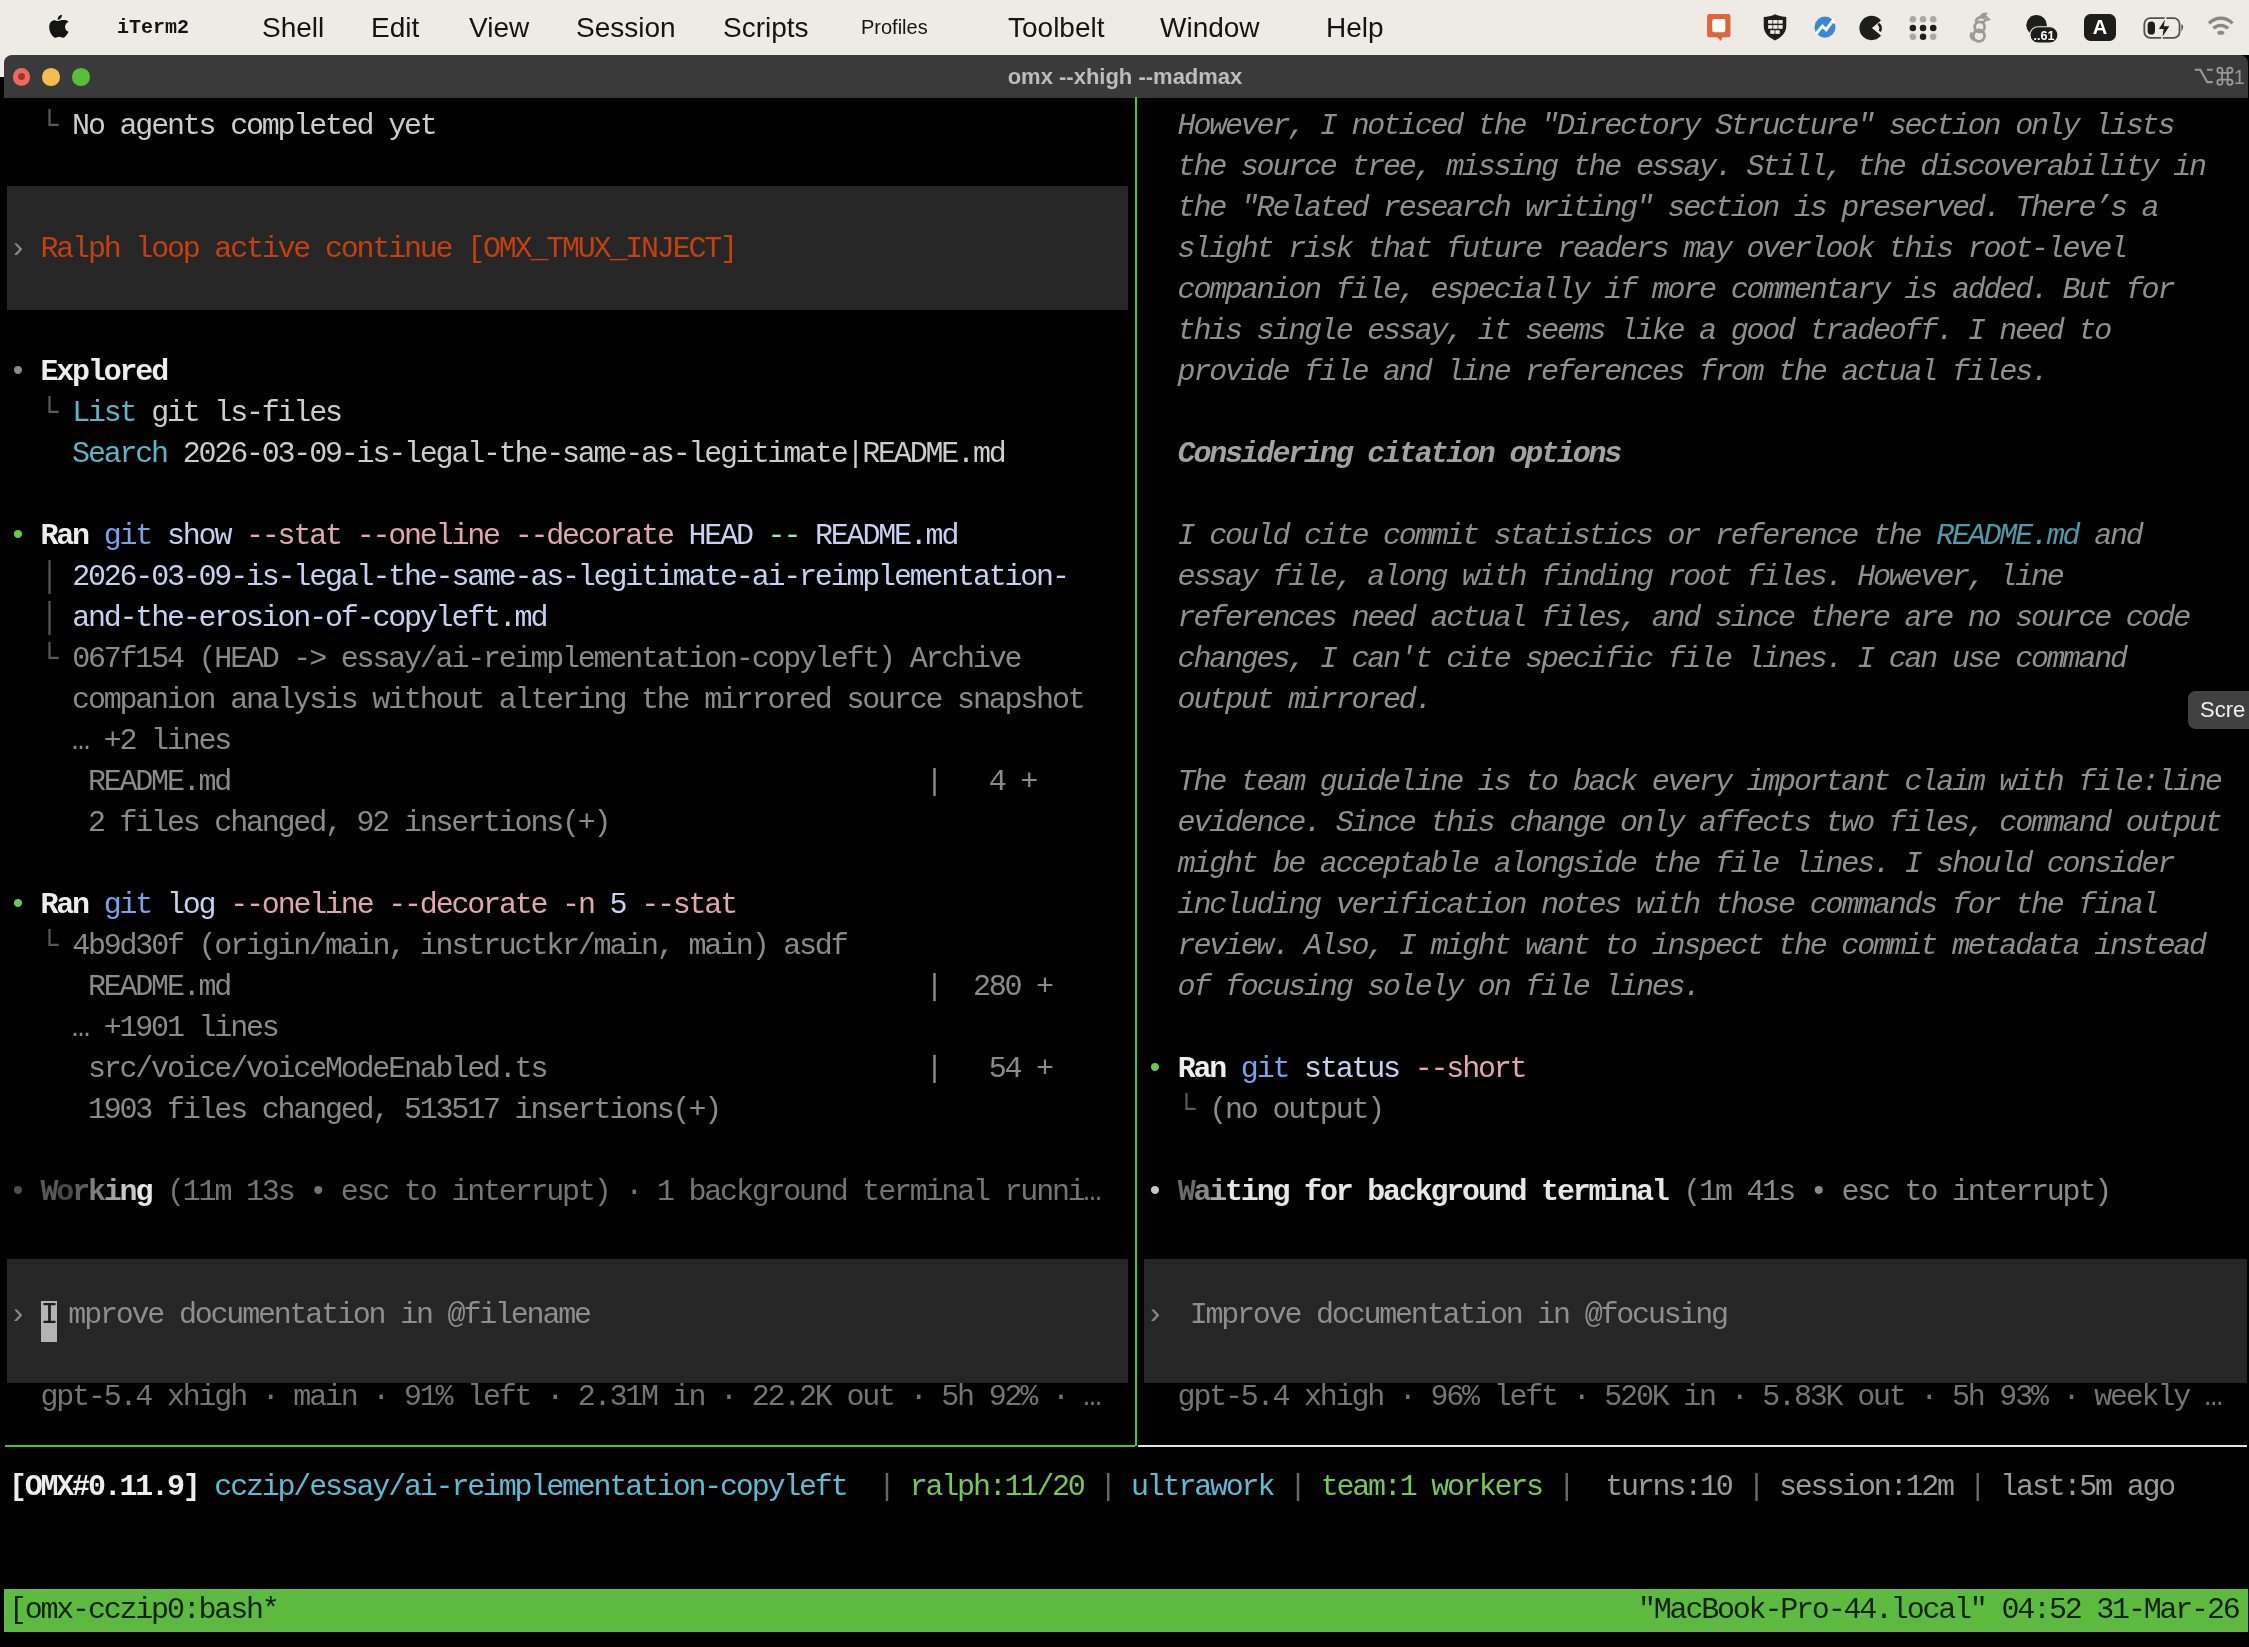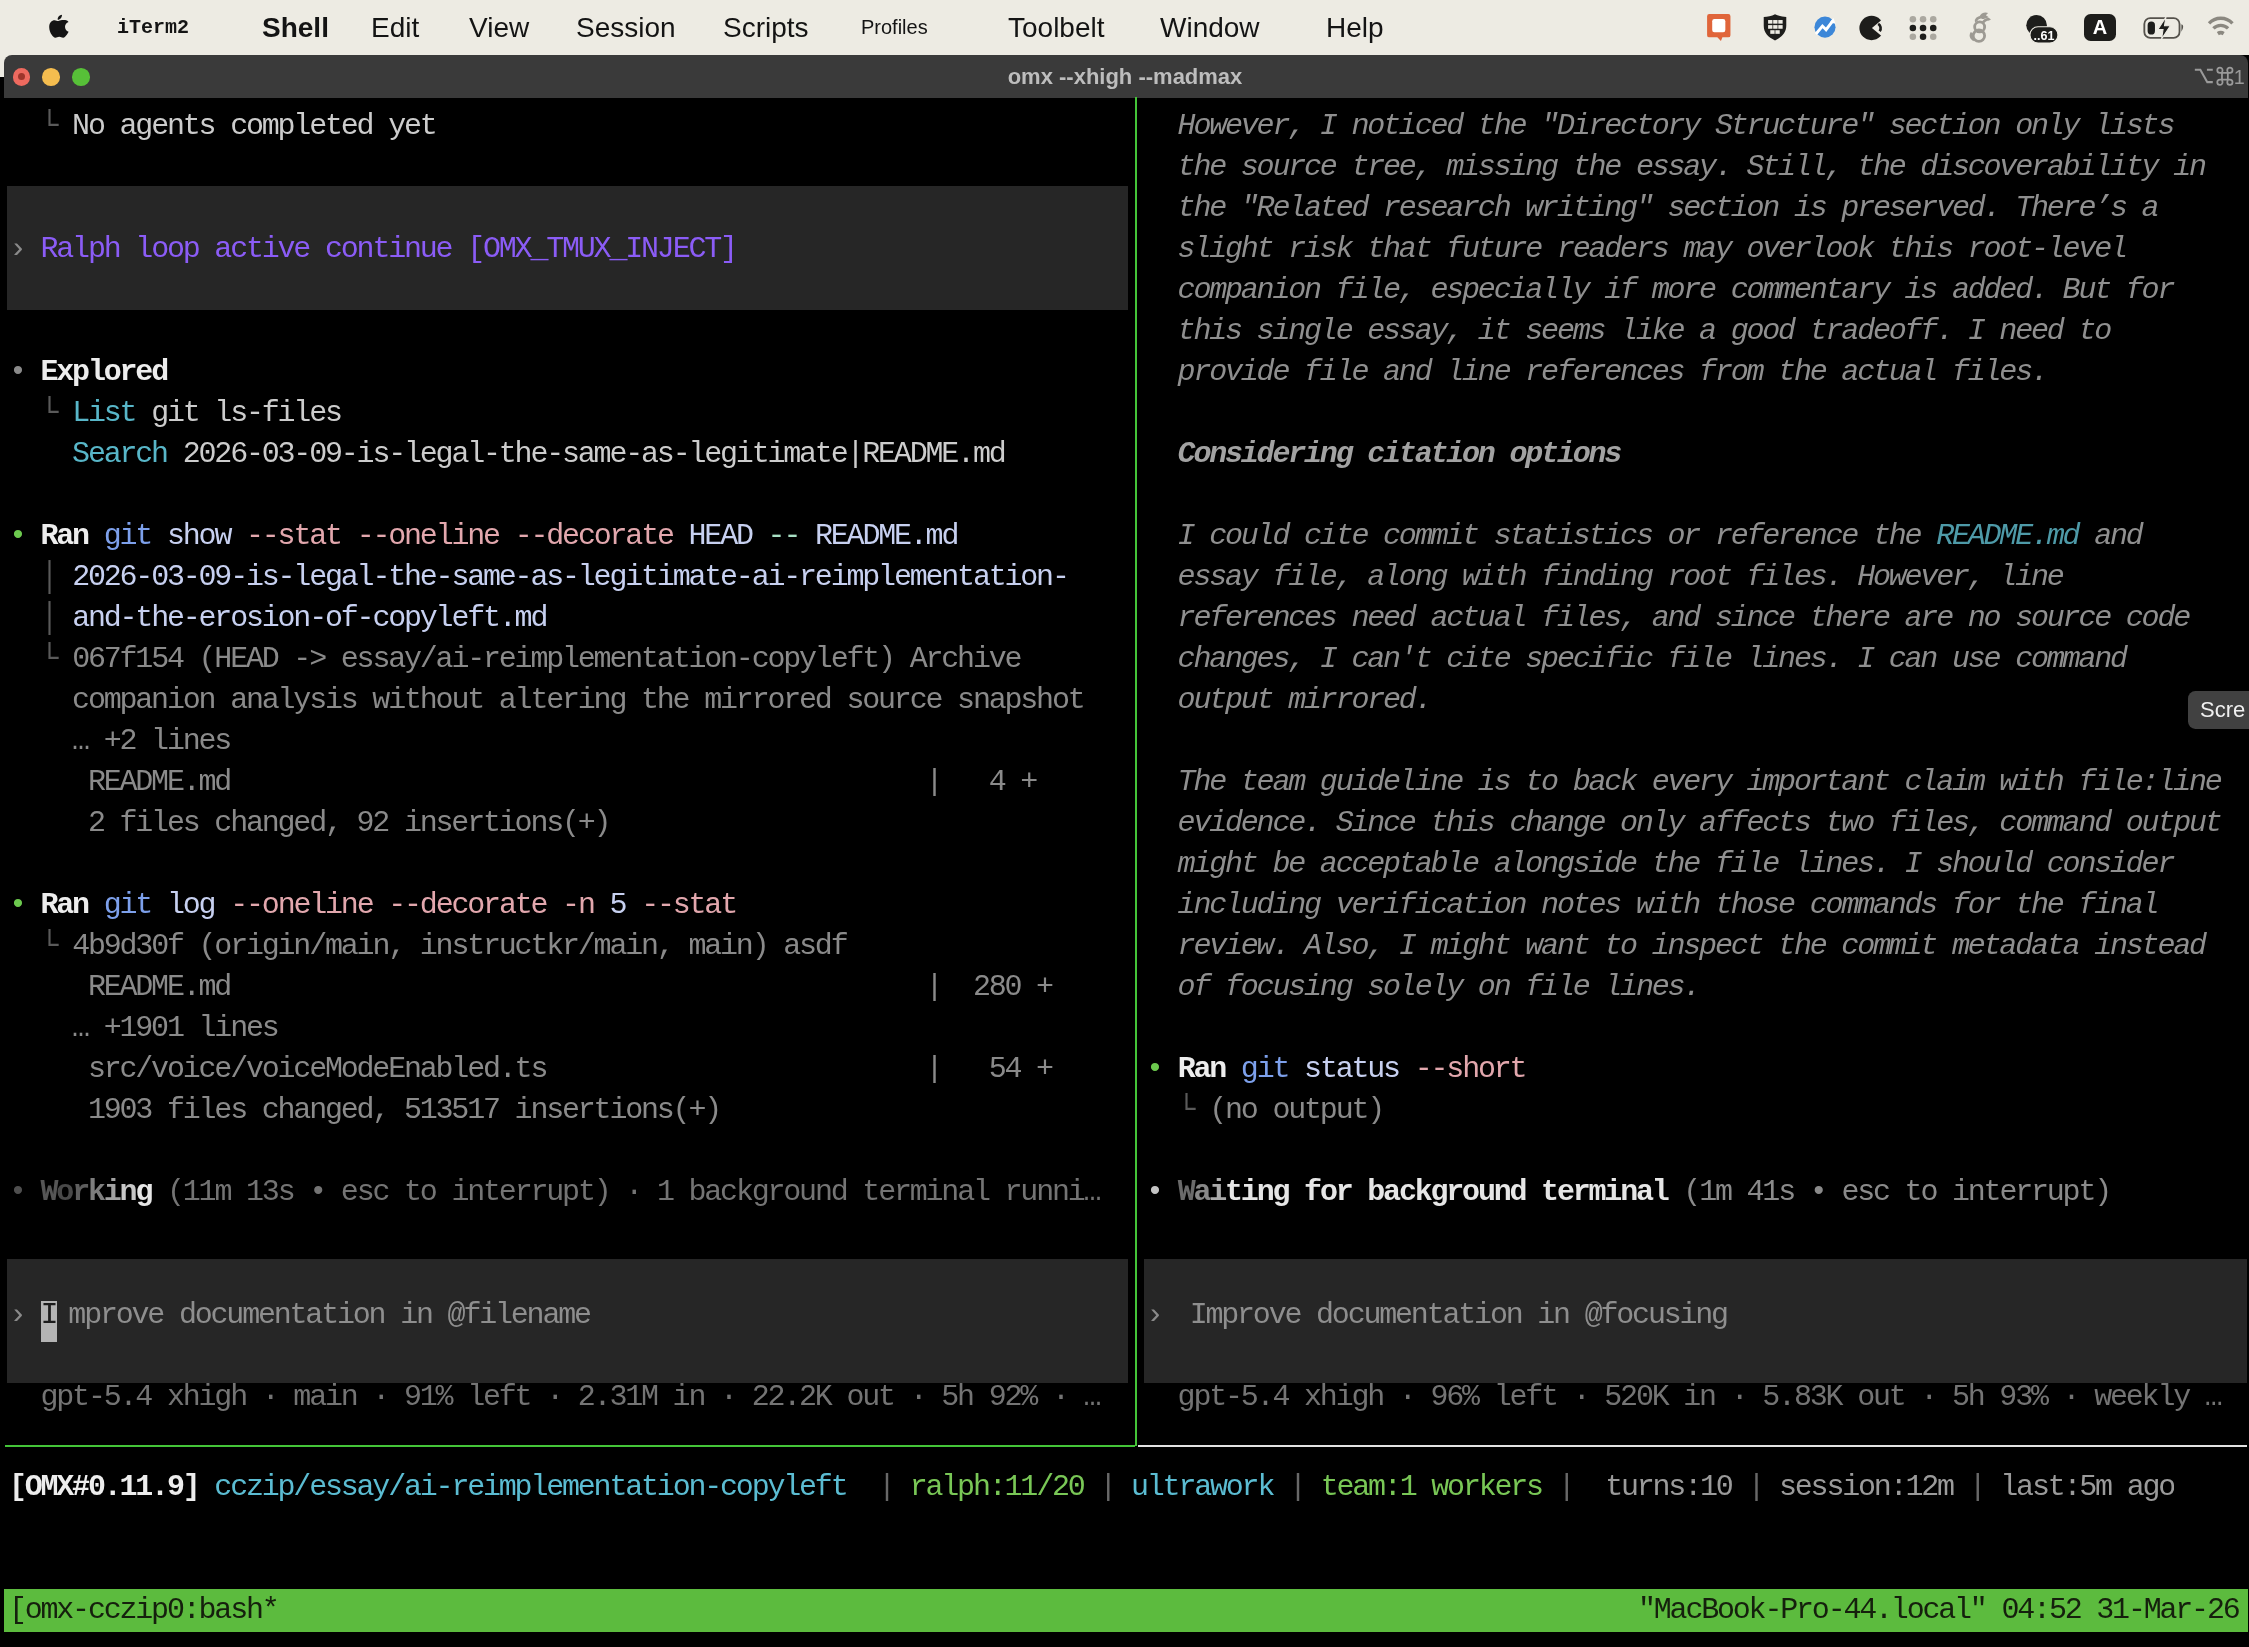--- a/index.html
+++ b/index.html
@@ -19,30 +19,30 @@
 .lv { color:#c7d0f0; }
 .pk { color:#e2a7ad; }
 .mt { color:#a8e0c4; }
 .gn { color:#6cc94e; }
 .gn2 { color:#79c756; }
 .pip { color:#686868; }
 .st { color:#9a9a9a; }
 .p { font-style:italic; color:#8f8f8f; }
 .pb { font-style:italic; font-weight:bold; color:#a2a2a2; }
 .pt { font-style:italic; color:#4e9aa8; }
-.box { color:#8b5cf6; } .ph { color:#8e8e8e;margin-left:12px; }
+.box { color:#c2410c; } .ph { color:#8e8e8e;margin-left:12px; }
 .cur { color:#1c1c1c; position:relative; z-index:2; }
 </style></head><body>
 <div style="position:absolute;left:0;top:0;width:2250px;height:55px;background:#edebe3;"></div>
 <svg style="position:absolute;left:47px;top:13.3px" width="22" height="28" viewBox="0 0 30 38">
 <path fill="#141414" d="M20.5 9.6c-2.2 0-4.1 1.2-5.2 1.2-1.2 0-3-1.1-4.9-1.1C6.6 9.7 3 12.8 3 19c0 3.9 1.5 8 3.4 10.6 1.6 2.2 3 4 5 4 2 0 2.8-1.3 5.3-1.3 2.5 0 3.1 1.3 5.2 1.3s3.5-2 5.1-4c1.1-1.5 1.6-2.3 2.5-4.1-6.6-2.5-6.4-11-.1-13.3-1.9-2.4-4.6-2.6-5.9-2.6z"></path>
 <path fill="#141414" d="M18.9 6.9c1-1.2 1.7-2.9 1.5-4.6-1.5.1-3.3 1-4.3 2.2-.9 1.1-1.7 2.8-1.5 4.5 1.6.1 3.3-.9 4.3-2.1z"></path>
   </svg>
 <div style="position:absolute;left:117px;top:0;height:55px;line-height:55px;font-size:20px;font-weight:700;color:#141414;font-family:Liberation Mono, monospace;">iTerm2</div>
-<div style="position:absolute;left:262px;top:0;height:55px;line-height:55px;font-size:28px;font-weight:700;color:#141414;">Shell</div>
+<div style="position:absolute;left:262px;top:0;height:55px;line-height:55px;font-size:28px;font-weight:400;color:#141414;">Shell</div>
 <div style="position:absolute;left:371px;top:0;height:55px;line-height:55px;font-size:28px;font-weight:400;color:#141414;">Edit</div>
 <div style="position:absolute;left:469px;top:0;height:55px;line-height:55px;font-size:28px;font-weight:400;color:#141414;">View</div>
 <div style="position:absolute;left:576px;top:0;height:55px;line-height:55px;font-size:28px;font-weight:400;color:#141414;">Session</div>
 <div style="position:absolute;left:723px;top:0;height:37px;line-height:55px;font-size:28px;font-weight:400;color:#141414;">Scripts</div>
 <div style="position:absolute;left:861px;top:0;height:55px;line-height:55px;font-size:20px;font-weight:400;color:#141414;">Profiles</div>
 <div style="position:absolute;left:1008px;top:0;height:55px;line-height:55px;font-size:28px;font-weight:400;color:#141414;">Toolbelt</div>
 <div style="position:absolute;left:1160px;top:0;height:55px;line-height:55px;font-size:28px;font-weight:400;color:#141414;">Window</div>
 <div style="position:absolute;left:1326px;top:0;height:55px;line-height:55px;font-size:28px;font-weight:400;color:#141414;">Help</div>
 <svg style="position:absolute;left:1707px;top:14px" width="25" height="27" viewBox="0 0 34 37">
  <path fill="#e0653a" d="M3 0 h26 a3 3 0 0 1 3 3 v26 a3 3 0 0 1-3 3 h-8 l-2 5 -5-5 h-11 a3 3 0 0 1-3-3 v-26 a3 3 0 0 1 3-3 z"></path>

